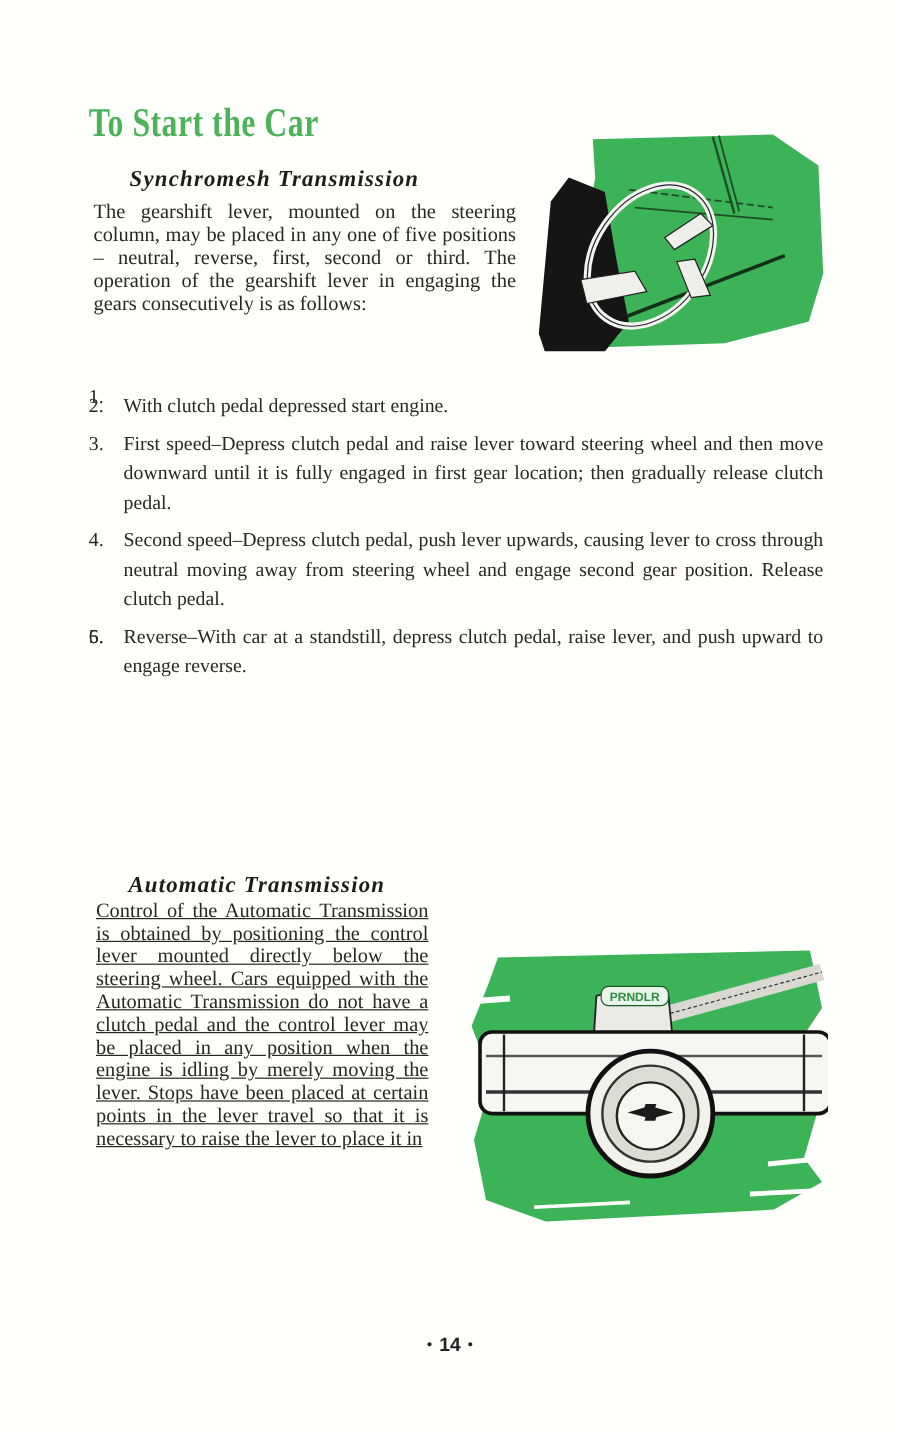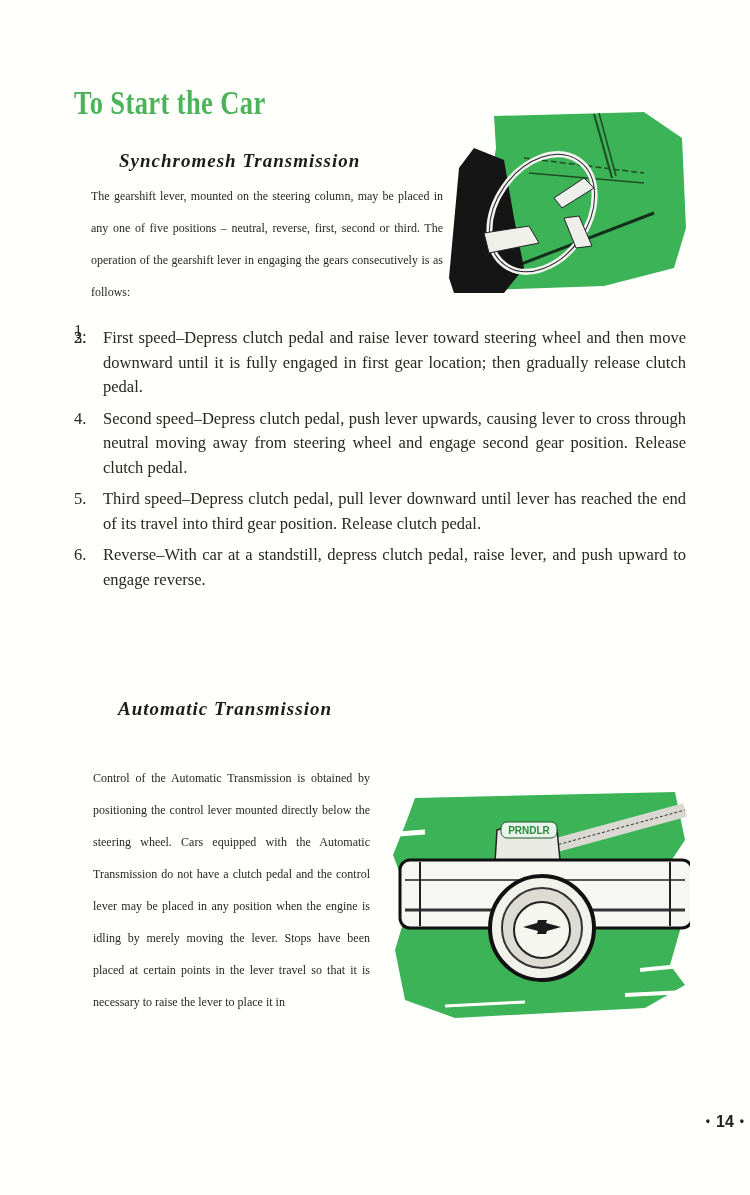--- a/index.html
+++ b/index.html
@@ -20,52 +20,52 @@
       letter-spacing: 0.5px;
       margin: 0;
       white-space: nowrap;
     }
     .subhead {
       position: absolute;
       font-family: "Liberation Serif", serif;
       font-style: italic; font-weight: bold;
       font-size: 19px; color: #1e1b18;
       letter-spacing: 1px;
-      margin: 16px; white-space: nowrap;
+      margin: 5px; white-space: nowrap;
     }
     .sub1 { left: 103px; top: 134px; }
-    .sub2 { left: 102px; top: 682px; font-style: italic; }
+    .sub2 { left: 102px; top: 722px; font-style: italic; }
     .para {
       position: absolute;
-      font-size: 12px; line-height: 32px;
+      font-size: 17px; line-height: 19px;
       text-align: justify;
-      margin: 17px;
+      margin: 4px;
     }
     .intro { left: 74px; top: 163px; width: 352px; }
-    .auto-para { left: 76px; top: 745px; width: 277px; }
+    .auto-para { left: 76px; top: 745px; width: 277px; text-decoration: underline; }
     .steps {
       position: absolute; left: 74px; top: 319px; width: 612px;
       margin: 0; padding: 0; list-style: none;
     }
     .step {
       position: relative;
       padding-left: 29px;
       font-size: 16.5px; line-height: 24.5px;
       text-align: justify;
       margin-bottom: 7px;
     }
     .step-num { position: absolute; left: 0; top: 0; }
     .illus {
       position: absolute;
     }
     .illus-1 { left: 444px; top: 108px; width: 250px; height: 185px; }
     .illus-2 { left: 385px; top: 780px; width: 305px; height: 245px; }
     .page-num {
       position: absolute; left: 0; width: 750px; top: 1113px;
-      text-align: right;
+      text-align: center;
       font-family: "Liberation Sans", sans-serif;
       font-weight: bold; font-size: 16px; color: #222;
     }
     .page-num .dot { font-size: 12px; vertical-align: 2px; margin: 0 6px; }
   </style>
 </head>
 <body>
 
 <h1 class="page-title">To Start the Car</h1>
 
@@ -89,32 +89,32 @@
     <path d="M120 110 L135 108 L148 138 L132 140 Z" fill="#eeeeea" stroke="#222" stroke-width="1"></path>
   </svg>
 </div>
 
 <ol class="steps">
   <li class="step">
     <span class="step-num">1.</span>
   </li>
   <li class="step">
     <span class="step-num">2.</span>
+    <span>With clutch pedal depressed start engine.</span>
   </li>
   <li class="step">
     <span class="step-num">3.</span>
     <span>First speed–Depress clutch pedal and raise lever toward steering wheel and then move downward until it is fully engaged in first gear location; then gradually release clutch pedal.</span>
   </li>
   <li class="step">
     <span class="step-num">4.</span>
     <span>Second speed–Depress clutch pedal, push lever upwards, causing lever to cross through neutral moving away from steering wheel and engage second gear position. Release clutch pedal.</span>
   </li>
   <li class="step">
     <span class="step-num">5.</span>
-    <span>Third speed–Depress clutch pedal, pull lever downward until lever has reached the end of its travel into third gear position. Release clutch pedal.</span>
   </li>
   <li class="step">
     <span class="step-num">6.</span>
     <span>Reverse–With car at a standstill, depress clutch pedal, raise lever, and push upward to engage reverse.</span>
   </li>
 </ol>
 
 <h2 class="subhead sub2">Automatic Transmission</h2>
 
 <p class="para auto-para">Control of the Automatic Transmission is obtained by positioning the control lever mounted directly below the steering wheel. Cars equipped with the Automatic Transmission do not have a clutch pedal and the control lever may be placed in any position when the engine is idling by merely moving the lever. Stops have been placed at certain points in the lever travel so that it is necessary to raise the lever to place it in</p>

